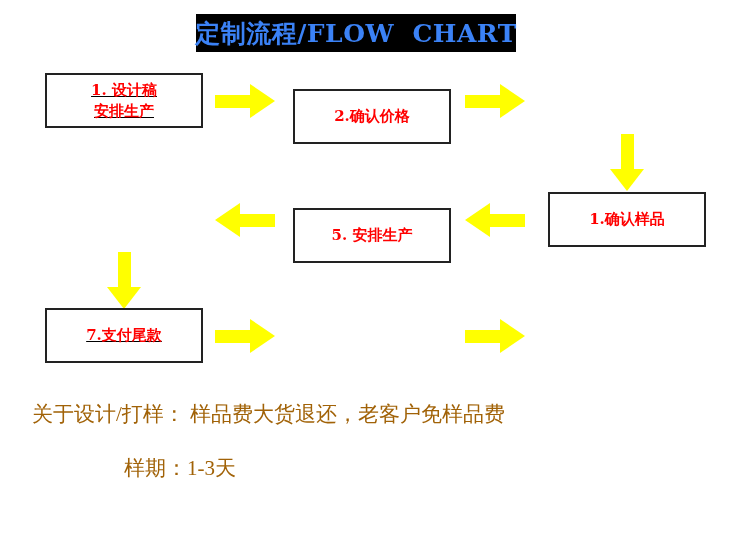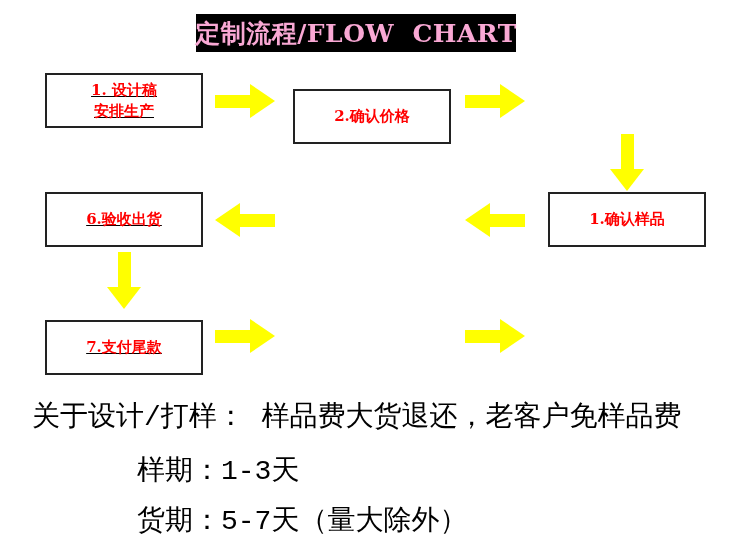--- a/index.html
+++ b/index.html
@@ -27,21 +27,21 @@
     left: 196px;
     top: 14px;
     width: 320px;
     height: 38px;
     background: #000000;
     display: flex;
     align-items: center;
     justify-content: center;
   }
   .title-text {
-    color: #f9a8d4;
+    color: #3b82f6;
     font-family: "DejaVu Serif", "Liberation Serif", serif;
     font-size: 25px;
     font-weight: bold;
     letter-spacing: 0.5px;
     white-space: pre;
     line-height: 1;
   }
 
   
   .node {
@@ -64,21 +64,21 @@
     line-height: 1.35;
     white-space: pre;
   }
 
   
   .col-1 { left: 45px; text-decoration: underline; }
   .col-2 { left: 293px; margin-top: 16px; }
   .col-3 { left: 548px; }
   .row-1 { top: 73px; }
   .row-2 { top: 192px; }
-  .row-3 { top: 320px; }
+  .row-3 { top: 308px; }
 
   
   .arrow {
     position: absolute;
   }
   
   .arrow-h { width: 60px; height: 34px; }
   .arrow-h .shaft {
     position: absolute;
     top: 11px;
@@ -126,28 +126,28 @@
   .arr-3-4 { left: 610px; top: 134px; }
   .arr-4-5 { left: 465px; top: 203px; }
   .arr-5-6 { left: 215px; top: 203px; }
   .arr-6-7 { left: 107px; top: 252px; }
   .arr-7-8 { left: 215px; top: 319px; }
   .arr-8-9 { left: 465px; top: 319px; }
 
   
   .note {
     position: absolute;
-    color: #000000;
-    font-family: Liberation Mono, monospace;
-    font-size: 28px;
+    color: #a16207;
+    font-family: Liberation Serif, serif;
+    font-size: 21px;
     white-space: pre;
     line-height: 1;
   }
   .note-1 { left: 32px;  top: 404px; }
-  .note-2 { left: 137px; top: 458px; }
+  .note-2 { left: 124px; top: 458px; }
   .note-3 { left: 137px; top: 508px; }
 </style>
 </head>
 <body>
 
 <div id="canvas">
 
   <div class="title-bar">
     <span class="title-text">定制流程/FLOW  CHART</span>
   </div>
@@ -170,29 +170,29 @@
     <div class="shaft"></div>
     <div class="head"></div>
   </div>
 
 
   <div class="arrow arrow-v arr-3-4">
     <div class="shaft"></div>
     <div class="head"></div>
   </div>
 
-  <div class="node col-1 row-2">
-    <span class="line">6.验收出货</span>
-  </div>
 
   <div class="arrow arrow-h arrow-left arr-5-6">
     <div class="shaft"></div>
     <div class="head"></div>
   </div>
 
+  <div class="node col-2 row-2">
+    <span class="line">5. 安排生产</span>
+  </div>
 
   <div class="arrow arrow-h arrow-left arr-4-5">
     <div class="shaft"></div>
     <div class="head"></div>
   </div>
 
   <div class="node col-3 row-2">
     <span class="line">1.确认样品</span>
   </div>
 
@@ -212,15 +212,14 @@
 
 
   <div class="arrow arrow-h arrow-right arr-8-9">
     <div class="shaft"></div>
     <div class="head"></div>
   </div>
 
 
   <div class="note note-1">关于设计/打样： 样品费大货退还，老客户免样品费</div>
   <div class="note note-2">样期：1-3天</div>
-  <div class="note note-3">货期：5-7天（量大除外）</div>
 
 </div>
 
 </body></html>

